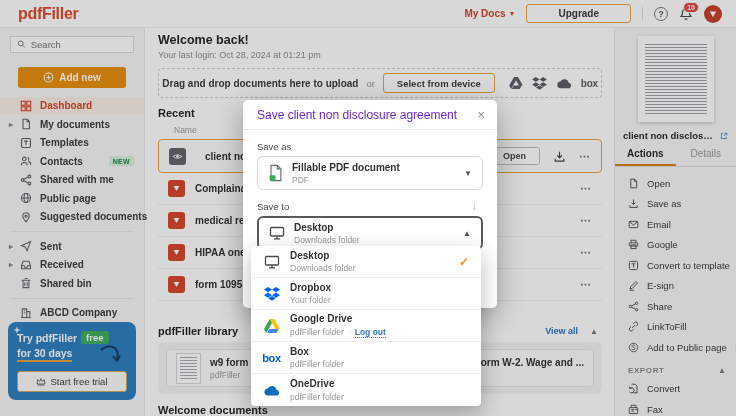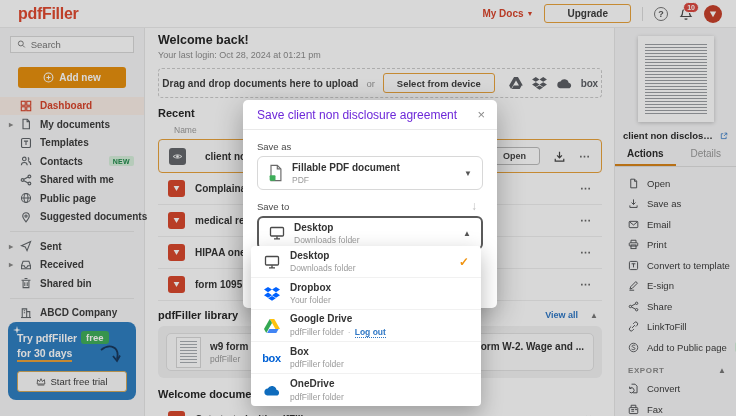--- a/index.html
+++ b/index.html
@@ -5,21 +5,21 @@
   *{margin:0;padding:0;box-sizing:border-box}
   html,body{width:736px;height:416px;background:#fff;font-family:"Liberation Sans",sans-serif;-webkit-text-size-adjust:none}
   #app{position:relative;width:736px;height:416px;overflow:hidden;background:#fff}
   svg{display:block}
   
   .tb{position:absolute;top:0;left:0;right:0;height:28px;background:#fff;border-bottom:1px solid #ececec;display:flex;align-items:center;padding:0 14px 0 18px;z-index:1}
   .logo{font-size:16px;font-weight:bold;color:#E1492F;letter-spacing:-.3px}
   .tb-right{margin-left:auto;display:flex;align-items:center;gap:11px}
   .mydocs{font-size:10px;font-weight:bold;color:#D8432A;display:flex;align-items:center;gap:3px;cursor:pointer}
   .mydocs .chv{font-size:7px;color:#D8432A}
-  .upg{border:1px solid #E9A23B;background:#fff;border-radius:3px;font-size:10px;font-weight:bold;color:#3b3b3b;padding:3px 22px;font-family:inherit}
+  .upg{border:1px solid #E9A23B;background:#fff;border-radius:3px;font-size:10px;font-weight:bold;color:#3b3b3b;padding:3px 31px;font-family:inherit}
   .sep{width:1px;height:14px;background:#ddd}
   .help{width:14px;height:14px;border:1.2px solid #767676;border-radius:50%;font-size:9px;color:#555;display:flex;align-items:center;justify-content:center;font-weight:bold}
   .bell{position:relative}
   .badge{position:absolute;top:-5px;right:-6px;background:#DD4840;color:#fff;font-size:7px;font-weight:bold;border-radius:7px;padding:1px 3px;line-height:1;border:1px solid #fff}
   .avatar{width:18px;height:18px;border-radius:50%;background:#C8402A;display:flex;align-items:center;justify-content:center}
   
   .sb{position:absolute;top:28px;left:0;bottom:0;width:145px;background:#F7F7F8;border-right:1px solid #E8E8E8;display:flex;flex-direction:column;z-index:1}
   .search{margin:8px 10px 0;height:17px;background:#fff;border:1px solid #D9D9D9;border-radius:0;display:flex;align-items:center;padding:0 6px;gap:5px}
   .search input{border:0;outline:0;width:100%;font-size:9.5px;font-family:inherit;color:#333;background:transparent}
   .addnew{margin:14px 18px 0;height:21px;background:#E8900D;border:0;border-radius:3px;color:#fff;font-size:10px;font-weight:bold;display:flex;align-items:center;justify-content:center;gap:5px;font-family:inherit}
@@ -54,21 +54,21 @@
   .namecol{font-size:8.5px;color:#9a9a9a;margin:6px 0 2px 16px}
   .rows{}
   .row{height:32px;display:flex;align-items:center;padding:0 10px;border-bottom:1px solid #EFEFEF;position:relative}
   .row.sel{border:1px solid #E9A23B;border-radius:4px;background:#FDFDFD}
   .ric{width:17px;height:17px;border-radius:3px;background:#D9472B;display:flex;align-items:center;justify-content:center;flex:0 0 auto}
   .ric.dark{background:#63666A}
   .rtitle{margin-left:10px;font-size:10px;font-weight:bold;color:#333;white-space:nowrap}
   .ract{margin-left:auto;display:flex;align-items:center;gap:13px}
   .openb{height:18px;border:1px solid #BDBDBD;background:#fff;border-radius:3px;font-size:9px;font-weight:bold;color:#444;padding:0 13px;font-family:inherit}
   .dots{font-size:11px;color:#666;letter-spacing:1px;font-weight:bold;cursor:pointer}
-  .lib-h{display:flex;align-items:center;margin-top:8px}
+  .lib-h{display:flex;align-items:center;margin-top:24px}
   .viewall{margin-left:auto;font-size:9px;font-weight:bold;color:#2E77C5;cursor:pointer}
   .collx{font-size:8px;color:#777;margin-left:12px;margin-right:4px;cursor:pointer}
   .band{margin-top:5px;background:#F3F3F4;border-radius:6px;padding:7px 8px;display:flex;gap:10px;height:52px}
   .card{background:#FCFCFC;border:1px solid #E3E3E3;border-radius:5px;display:flex;align-items:center;padding:0 9px;gap:9px}
   .card.c1{width:320px}
   .card.c2{flex:1}
   .cthumb{width:25px;height:31px;background:#fff;border:1px solid #D8D8D8;padding:3px 3px;flex:0 0 auto}
   .cthumb i{display:block;height:100%;background:repeating-linear-gradient(to bottom,#A9ADB2 0,#A9ADB2 1px,transparent 1px,transparent 3px)}
   .ct{font-size:10px;font-weight:bold;color:#333;white-space:nowrap;overflow:hidden;text-overflow:ellipsis}
   .cs{font-size:8.5px;color:#999;margin-top:2px}
@@ -471,21 +471,21 @@
         <span class="plabel">Email</span>
       </div>
       <div class="pact">
         <svg class="pic" width="11" height="11" viewBox="0 0 14 14">
             <g fill="none" stroke="currentColor" stroke-width="1.2">
               <path d="M3.8 4.6 V1.6 h6.4 v3"></path>
               <rect x="1.6" y="4.8" width="10.8" height="4.2" rx="1"></rect>
               <rect x="3.8" y="7.6" width="6.4" height="4.6"></rect>
             </g>
           </svg>
-        <span class="plabel">Print</span>
+        <span class="plabel">Google</span>
       </div>
       <div class="pact">
         <svg class="pic" width="11" height="11" viewBox="0 0 14 14">
             <g fill="none" stroke="currentColor" stroke-width="1.2">
               <rect x="1.8" y="1.8" width="10.4" height="10.4" rx="1.5"></rect>
               <path d="M4.6 4.8 h4.8 M7 4.8 v4.6"></path>
             </g>
           </svg>
         <span class="plabel">Convert to template</span>
       </div>

